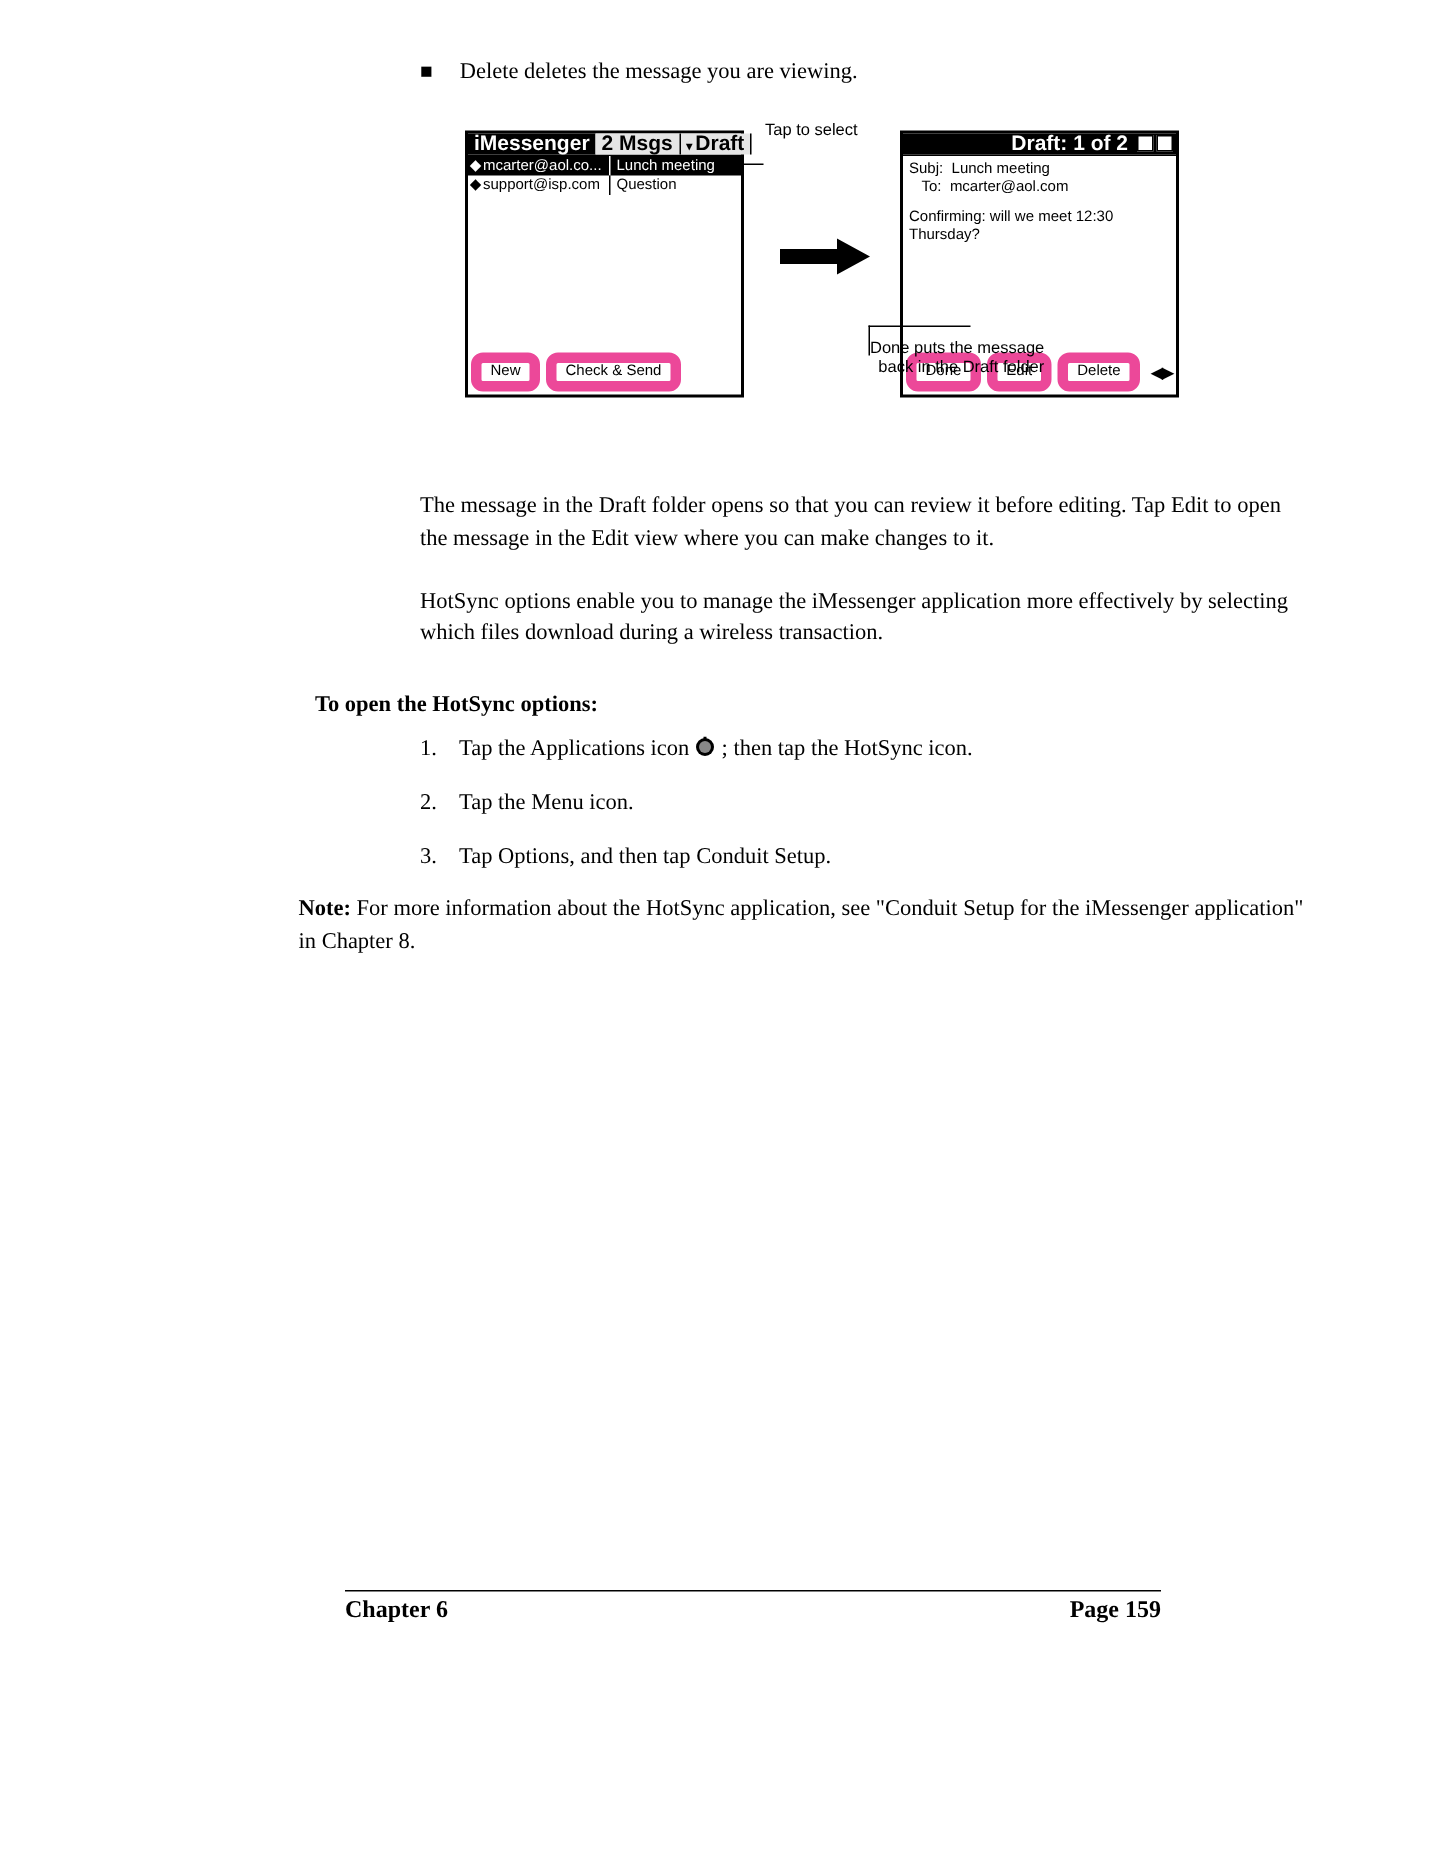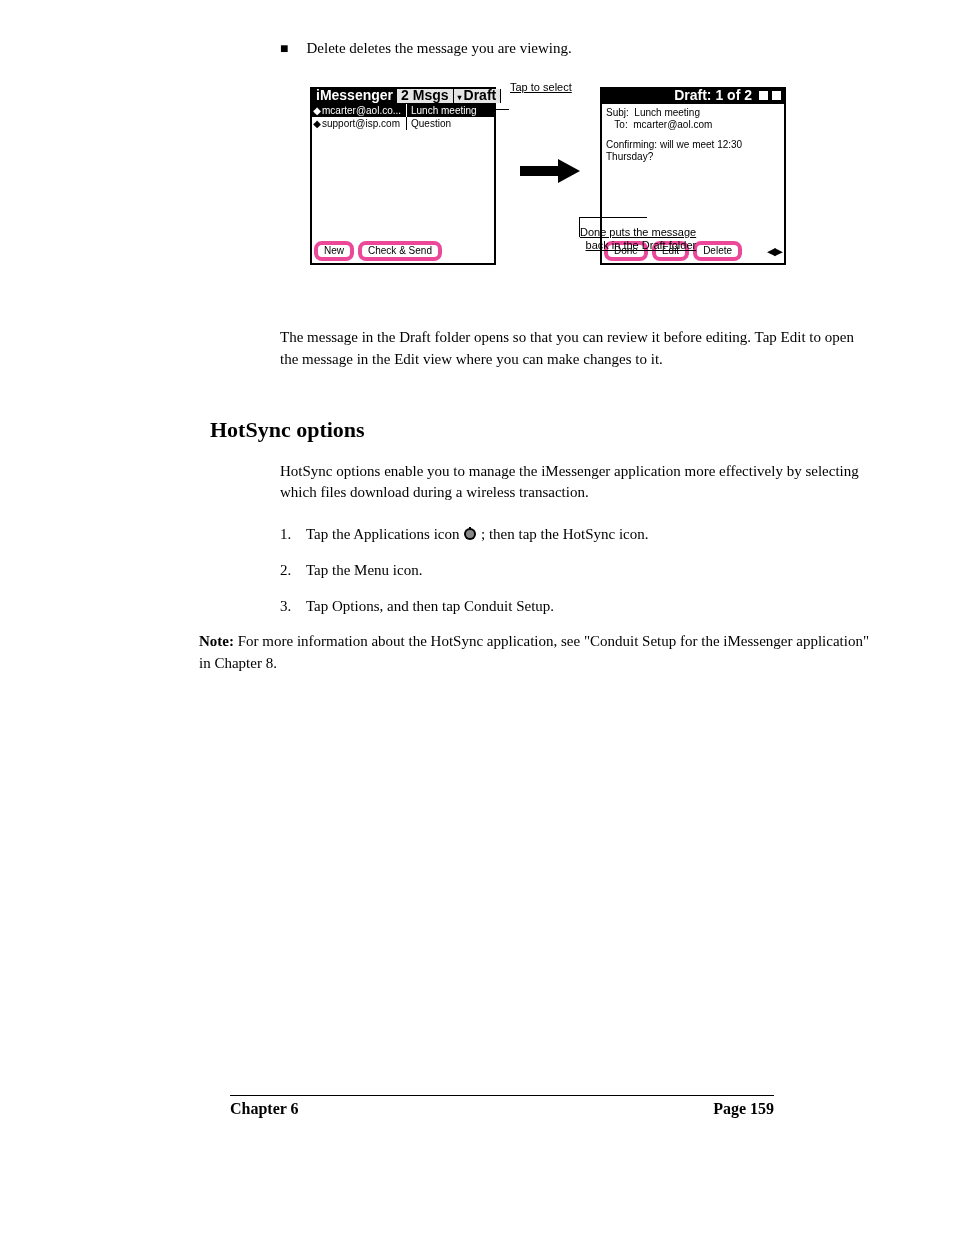--- a/index.html
+++ b/index.html
@@ -102,21 +102,21 @@
       top: 15px; left: 0; right: 0; bottom: 18px;
     }
     .palm-footer {
       position: absolute;
       bottom: 2px; left: 2px; right: 2px;
       display: flex;
       gap: 4px;
       align-items: center;
     }
     .pbtn {
-      border: 4px solid #ec4899;
+      border: 7px solid #ec4899;
       border-radius: 8px;
       font-size: 10px;
       line-height: 12px;
       padding: 0 6px;
       background: #fff;
       white-space: nowrap;
     }
     .nav-arrows {
       margin-left: auto;
       font-size: 11px;
@@ -130,21 +130,20 @@
     .big-arrow {
       position: absolute;
       left: 290px; top: 70px;
     }
     .big-arrow svg { display:block; }
     .caption {
       position: absolute;
       font-size: 11px;
       line-height: 13px;
       font-family: Arial, Helvetica, sans-serif;
-      text-decoration: underline;
     }
     .caption.c1 { left: 280px; top: -6px; text-align:left; }
     .caption.c2 { left: 350px; top: 139px; text-align:right; }
     .leader {
       position: absolute;
       background: #000;
     }
     .leader.l1 { left: 263px; top: 22px; height:1px; width: 16px; }
     .leader.l2a { left: 349px; top: 130px; width:1px; height: 20px; }
     .leader.l2b { left: 349px; top: 130px; height:1px; width: 68px; }
@@ -259,23 +258,23 @@
     <div class="leader l2a"></div>
     <div class="caption c2">
       <span>Done puts the message</span><br>
       <span>back in the Draft folder</span>
     </div>
 
   </div>
 
   <div class="body-text">The message in the Draft folder opens so that you can review it before editing. Tap Edit to open the message in the Edit view where you can make changes to it.</div>
 
-  <div class="h2">HotSync options</div>
   <div class="body-text">HotSync options enable you to manage the iMessenger application more effectively by selecting which files download during a wireless transaction.</div>
 
+  <div class="h3">To open the HotSync options:</div>
 
   <div class="numbered">
     <span class="n">1.</span>
     <span>
       <span>Tap the Applications icon </span>
       <span class="app-icon-inline">
         <svg width="14" height="14" viewBox="0 0 14 14">
             <circle cx="7" cy="7" r="6" fill="#000"></circle>
             <circle cx="7" cy="7" r="4" fill="#888"></circle>
             <rect x="6" y="0" width="2" height="3" fill="#000"></rect>

